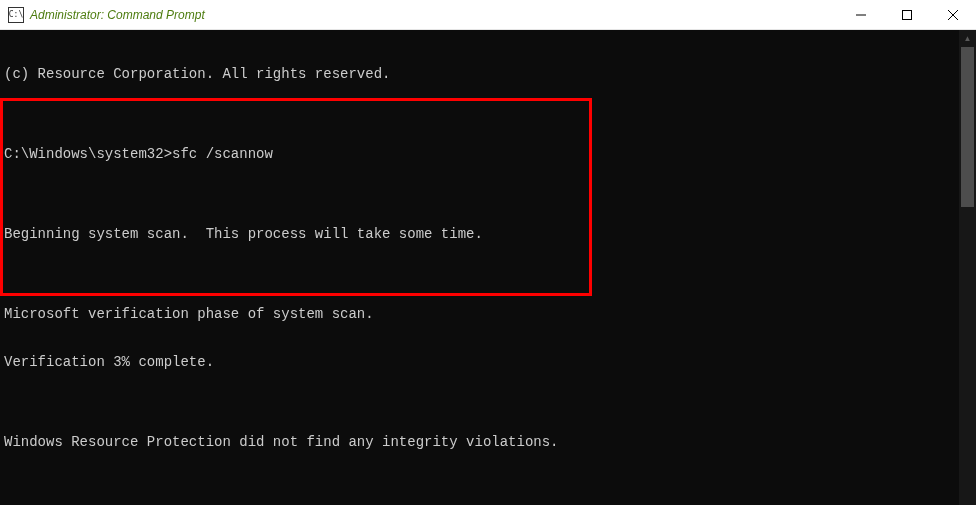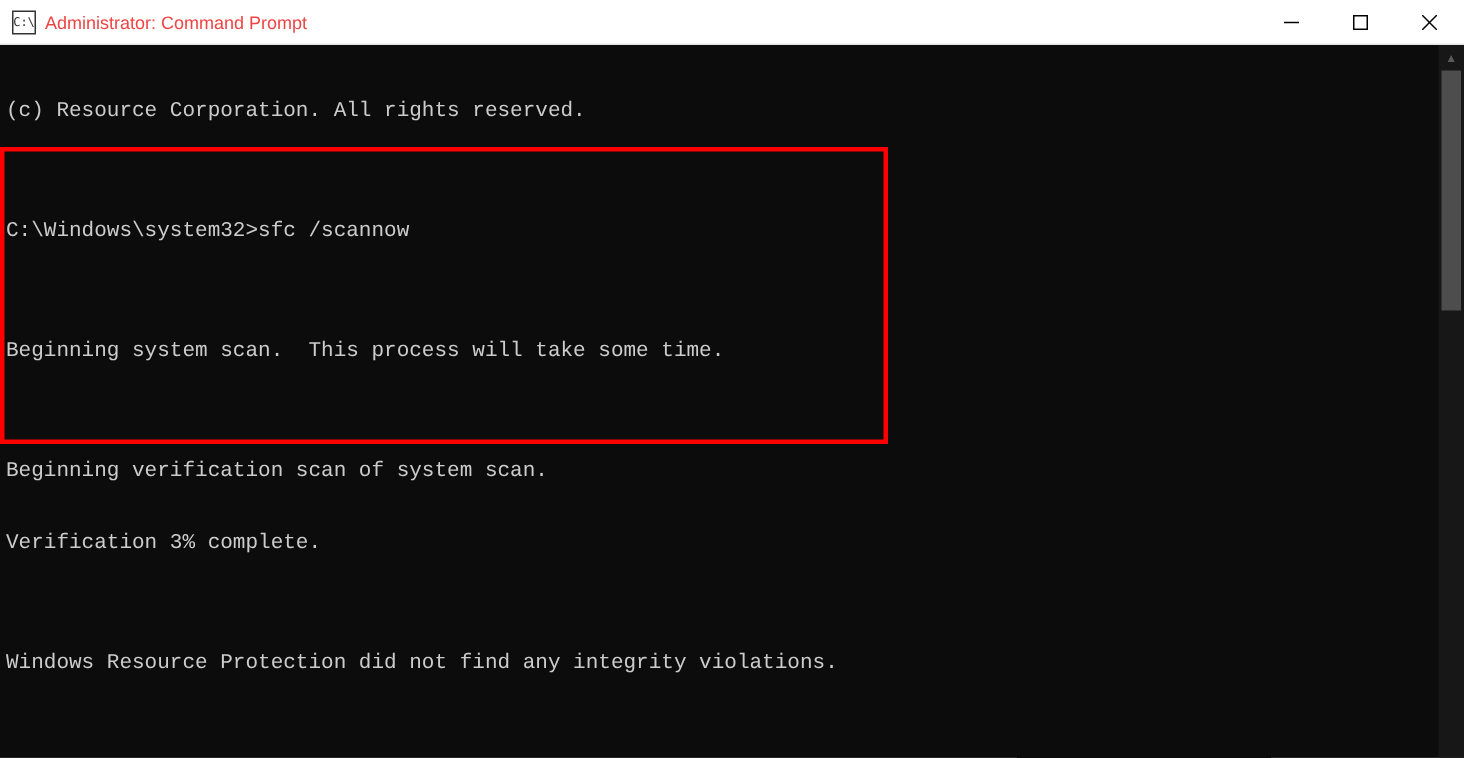--- a/index.html
+++ b/index.html
@@ -1,20 +1,20 @@
 <!DOCTYPE html>
 <html><head>
   <meta charset="utf-8">
   <style>
     * { margin: 0; padding: 0; box-sizing: border-box; }
     body { width: 976px; height: 505px; background: #000; font-family: "Segoe UI", Tahoma, sans-serif; overflow: hidden; position: relative; }
     .window { width: 976px; height: 505px; background: #fff; display: flex; flex-direction: column; }
     .titlebar { height: 30px; background: #fff; display: flex; align-items: center; border-bottom: 1px solid #e5e5e5; }
     .titlebar-icon { width: 16px; height: 16px; margin: 0 6px 0 8px; border: 1px solid #333; display:flex; align-items:center; justify-content:center; font-size:8px; font-family: Consolas, monospace; color:#333; background:#fff; }
-    .titlebar-title { font-size: 12px; color: #ef4444; flex: 0 0 auto; }
+    .titlebar-title { font-size: 12px; color: #4d7c0f; flex: 0 0 auto; font-style: italic; }
     .titlebar-spacer { flex: 1 1 auto; }
     .winbtn { width: 46px; height: 30px; display: flex; align-items: center; justify-content: center; color: #000; }
     .winbtn svg { width: 10px; height: 10px; }
     .terminal-wrap { flex: 1 1 auto; background: #0c0c0c; position: relative; display:flex; }
     .terminal { flex: 1 1 auto; font-family: Consolas, "Courier New", monospace; font-size: 14px; line-height: 16px; color: #cccccc; white-space: pre; padding: 4px 0 0 0; position: relative; }
     .term-line { padding: 0 4px; }
     .highlight-box { position: absolute; left: 0; top: 68px; width: 592px; height: 198px; border: 3px solid #ff0000; pointer-events: none; }
     .scrollbar { width: 17px; background: #171717; display:flex; flex-direction: column; }
     .sb-arrow { height: 17px; display:flex; align-items:center; justify-content:center; color:#5a5a5a; font-size:8px; }
     .sb-track { flex:1; position: relative; }
@@ -47,21 +47,21 @@
   </div>
 
   <div class="terminal-wrap">
     <div class="terminal">
       <div class="term-line">(c) Resource Corporation. All rights reserved.</div>
       <div class="term-line"></div>
       <div class="term-line">C:\Windows\system32&gt;sfc /scannow</div>
       <div class="term-line"></div>
       <div class="term-line">Beginning system scan.  This process will take some time.</div>
       <div class="term-line"></div>
-      <div class="term-line">Beginning verification scan of system scan.</div>
+      <div class="term-line">Microsoft verification phase of system scan.</div>
       <div class="term-line">Verification 3% complete.</div>
       <div class="term-line"></div>
       <div class="term-line">Windows Resource Protection did not find any integrity violations.</div>
       <div class="term-line"></div>
       
 
       <div class="highlight-box"></div>
 
       
       

